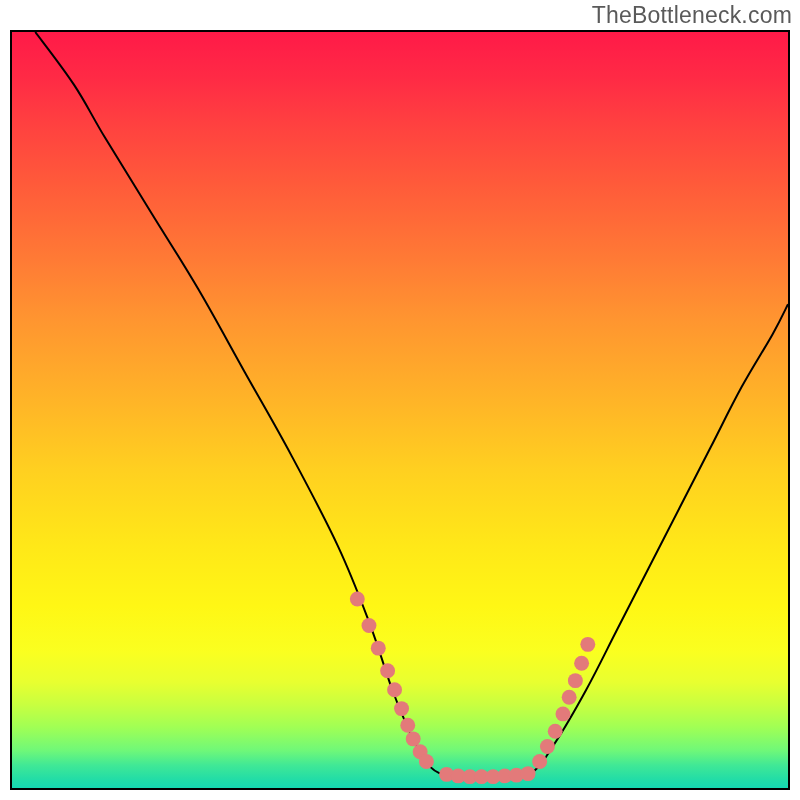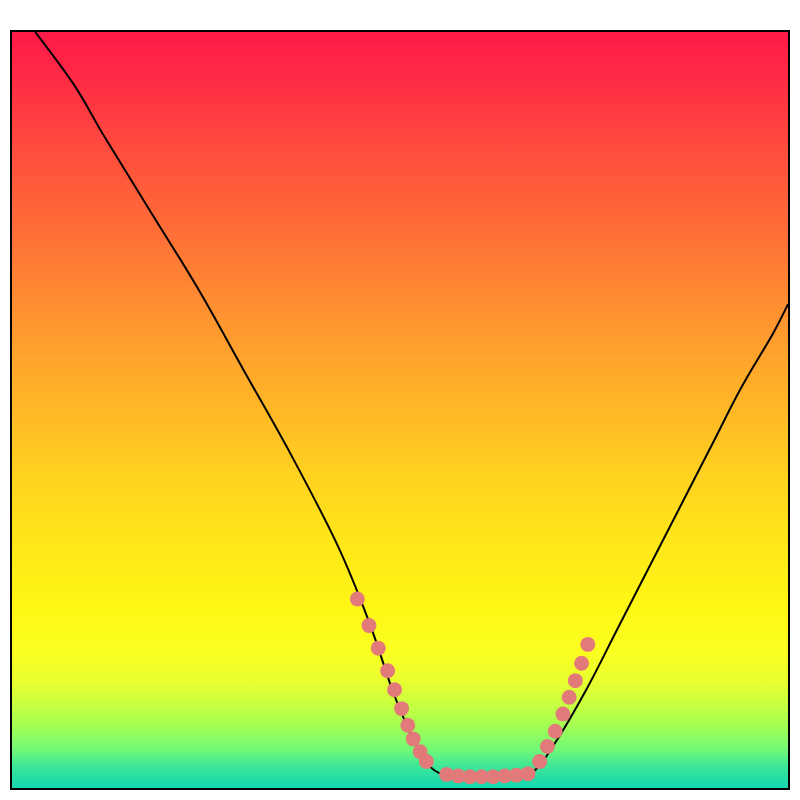--- a/index.html
+++ b/index.html
@@ -57,20 +57,21 @@
     position: absolute;
     inset: 0;
     width: 100%;
     height: 100%;
   }
 </style>
 </head>
 <body>
 
 <div class="chart-container">
+  <div class="watermark">TheBottleneck.com</div>
   <div class="plot-area">
     <div class="gradient-bg"></div>
     <svg class="curves" viewBox="0 0 780 760" preserveAspectRatio="none">
       <g id="line-layer">
           <path d="M 23.4 0 C 30.419999999999998 9.575999999999988, 49.764 34.04799999999994, 62.4 53.19999999999993 C 75.036 72.35199999999992, 79.56 83.14399999999998, 93.6 106.39999999999998 C 107.63999999999999 129.65599999999998, 123.552 155.03999999999996, 140.4 182.39999999999998 C 157.248 209.76, 170.35199999999998 229.67199999999997, 187.2 258.4 C 204.048 287.128, 217.152 311.90399999999994, 234 341.99999999999994 C 250.848 372.09599999999995, 263.952 394.136, 280.8 425.6 C 297.648 457.064, 313.55999999999995 486.70399999999995, 327.59999999999997 516.8 C 341.64 546.896, 348.972 566.808, 358.8 592.8 C 368.62800000000004 618.7919999999999, 375.18 642.048, 382.2 661.2 C 389.21999999999997 680.3520000000001, 392.184 686.888, 397.8 699.2 C 403.416 711.5120000000001, 407.78400000000005 721.392, 413.40000000000003 729.6 C 419.016 737.808, 421.9800000000001 741.38, 429.00000000000006 744.8 C 436.02000000000004 748.2199999999999, 443.976 747.916, 452.4 748.6 C 460.82399999999996 749.284, 467.37600000000003 748.6, 475.8 748.6 C 484.224 748.6, 490.776 749.284, 499.2 748.6 C 507.62399999999997 747.916, 514.176 750.956, 522.6 744.8 C 531.024 738.6439999999999, 536.172 729.448, 546 714.4 C 555.828 699.352, 565.9680000000001 681.72, 577.2 661.2 C 588.432 640.6800000000001, 597.168 622.288, 608.4 600.4 C 619.632 578.512, 628.3679999999999 561.488, 639.5999999999999 539.6 C 650.8319999999999 517.712, 659.568 500.688, 670.8 478.8 C 682.0319999999999 456.91200000000003, 690.768 439.888, 702 418 C 713.232 396.112, 721.968 377.71999999999997, 733.1999999999999 357.2 C 744.4319999999999 336.68, 755.976 319.048, 764.4 304 C 772.824 288.952, 777.192 279.07199999999995, 780 273.59999999999997" fill="none" stroke="#000" stroke-width="2"></path>
         </g>
       <g id="marker-layer">
           <circle cx="347.1" cy="570" r="7.5" fill="#e37a7a"></circle>
           <circle cx="358.8" cy="596.6" r="7.5" fill="#e37a7a"></circle>
           <circle cx="368.16" cy="619.4" r="7.5" fill="#e37a7a"></circle>

